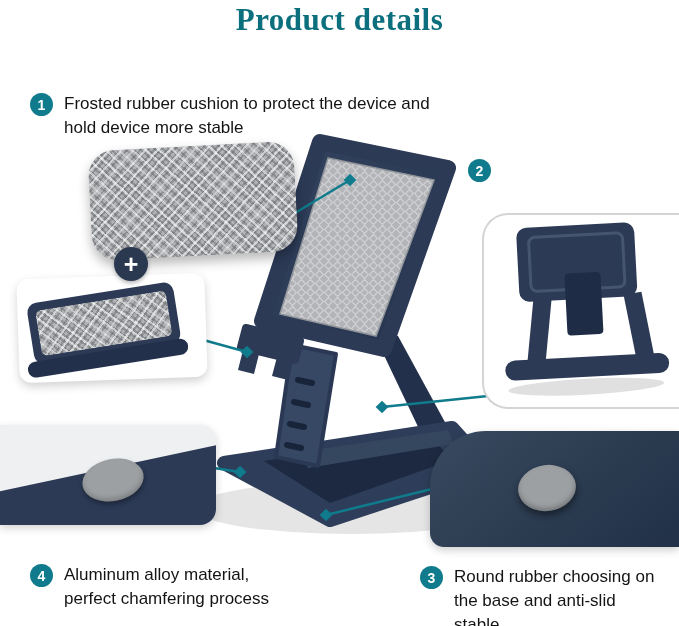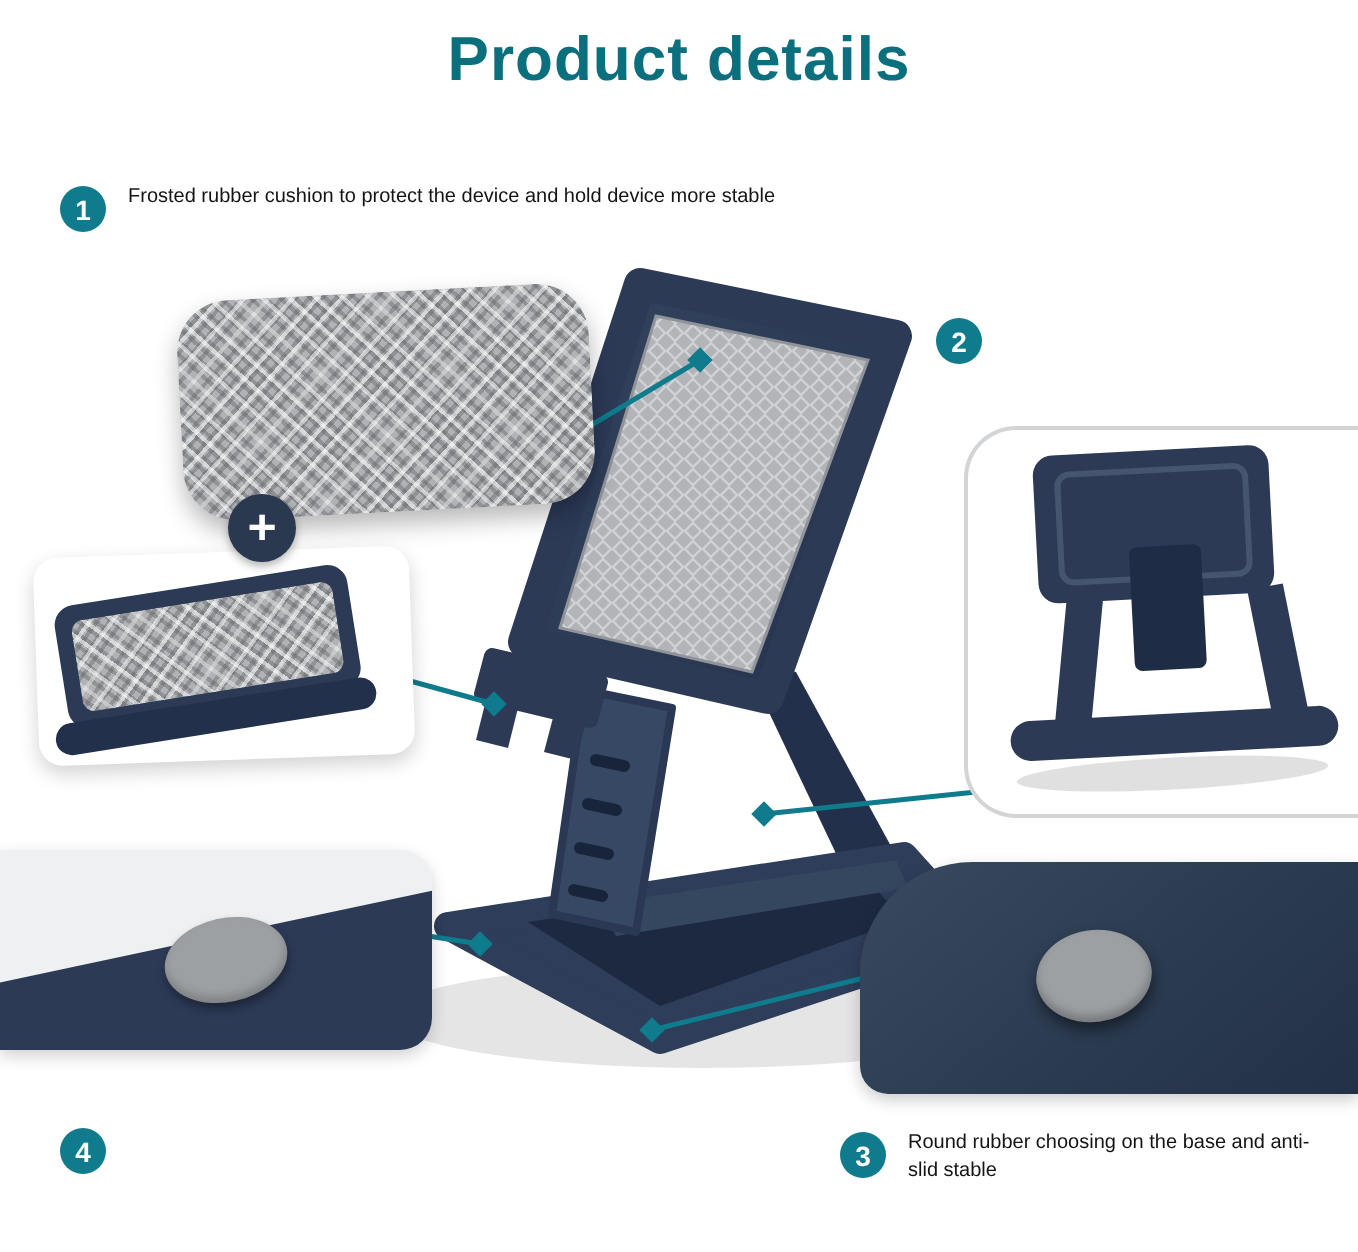--- a/index.html
+++ b/index.html
@@ -1,30 +1,30 @@
 <!DOCTYPE html>
 <html><head>
 <meta charset="utf-8">
 <style>
   html,body{margin:0;padding:0;background:#fff;}
   body{font-family:"Liberation Sans", sans-serif;}
   .stage{position:relative;width:679px;height:626px;background:#fff;overflow:hidden;margin:0 auto;}
 
   
-  .page-title{position:absolute;left:0;top:12px;width:100%;text-align:center;margin:0;
-    font-size:31px;font-weight:bold;color:#0c6f7e;letter-spacing:.5px;z-index:3;}
+  .page-title{position:absolute;left:0;top:2px;width:100%;text-align:center;margin:0;
+    font-size:31px;font-weight:bold;color:#0c6f7e;letter-spacing:.5px;z-index:3;font-family:Liberation Serif, serif;}
 
   
   .scene{position:absolute;left:0;top:0;z-index:1;}
 
   
   .callout{position:absolute;display:flex;align-items:flex-start;gap:11px;z-index:3;}
   .badge{flex:0 0 auto;width:23px;height:23px;border-radius:50%;background:#0f7b8c;color:#fff;
     font-size:14px;font-weight:bold;display:flex;align-items:center;justify-content:center;margin-top:1px;}
-  .callout p{margin:0;font-size:10px;line-height:1.42;color:#141414;}
+  .callout p{margin:0;font-size:17px;line-height:1.42;color:#141414;}
   .c1{left:30px;top:92px;width:400px;}
   .c2{left:468px;top:158px;width:202px;}
   .c3{left:420px;top:565px;width:245px;}
   .c4{left:30px;top:563px;width:252px;}
 
   
   .inset{position:absolute;z-index:2;}
 
   .texture{
     background-color:#b0b2b5;
@@ -189,15 +189,16 @@
     <span class="badge">2</span>
   </div>
 
   <div class="callout c3">
     <span class="badge">3</span>
     <p>Round rubber choosing on the base and anti-slid stable</p>
   </div>
 
   <div class="callout c4">
     <span class="badge">4</span>
+    <p>Aluminum alloy material, perfect chamfering process</p>
   </div>
 
 </div>
 
 </body></html>

